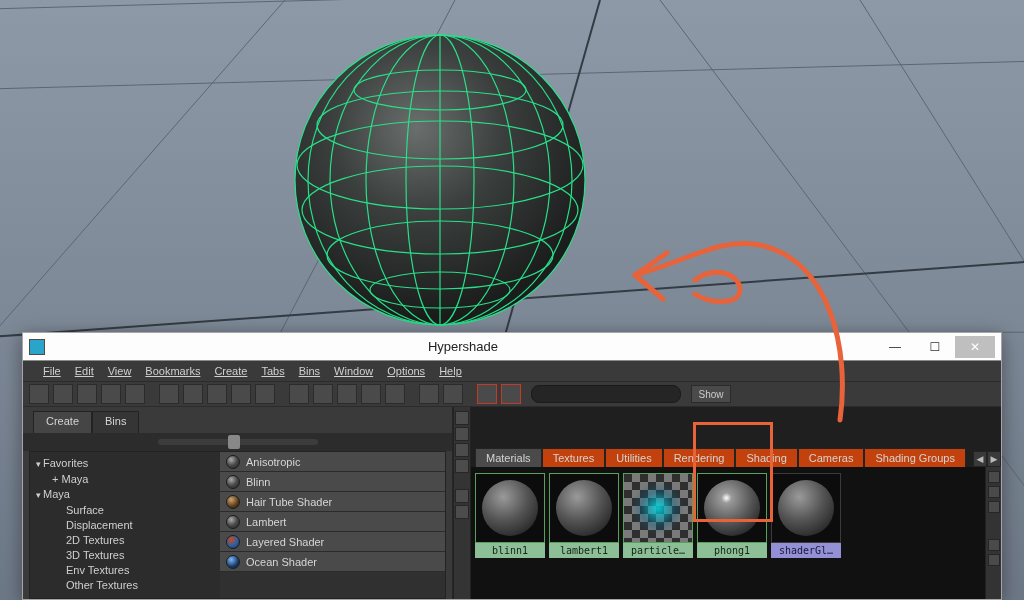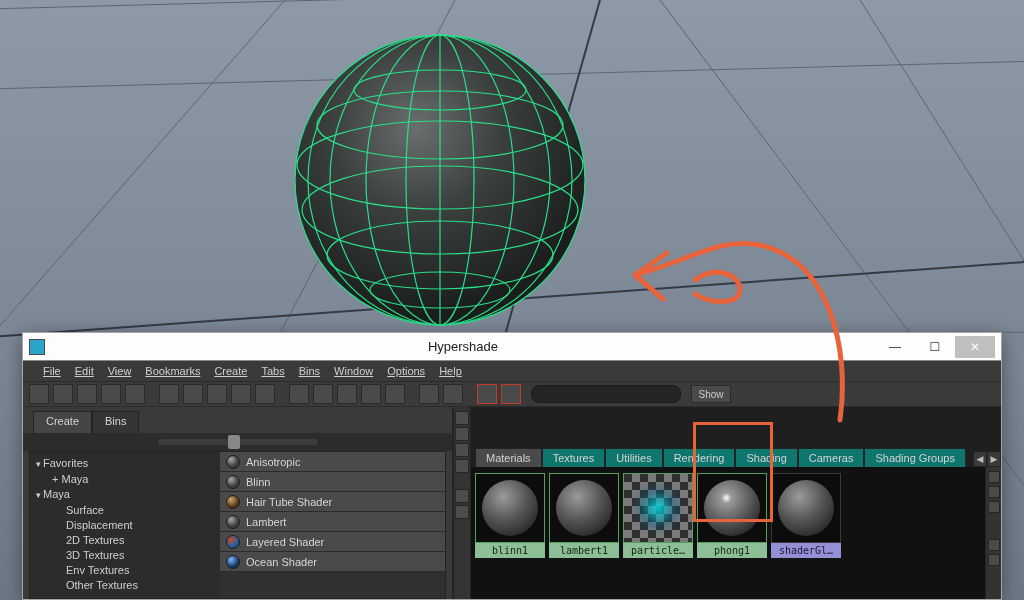--- a/index.html
+++ b/index.html
@@ -61,21 +61,21 @@
   .swatch { width:14px; height:14px; border-radius:50%; background:radial-gradient(circle at 35% 30%, #aaa 0%, #4a4a4a 50%, #222 100%); border:1px solid #1c1c1c; flex-shrink:0; }
   .swatch.blue  { background:radial-gradient(circle at 35% 30%, #7ab8ff 0%, #1a3a63 60%, #0a1c33 100%); }
   .swatch.brown { background:radial-gradient(circle at 35% 30%, #caa472 0%, #5c3b18 60%, #2a1606 100%); }
   .swatch.multi { background:radial-gradient(circle at 35% 30%, #c84b1e 0%, #2d5fa3 55%, #172a46 100%); }
 
   .midstrip { width:18px; background:#343434; border-left:1px solid #222; border-right:1px solid #222; display:flex; flex-direction:column; align-items:center; gap:2px; padding-top:4px; }
   .midstrip .mb { width:14px; height:14px; background:#4c4c4c; border:1px solid #262626; }
 
   .rightcol { flex:1; background:#1f1f1f; display:flex; flex-direction:column; position:relative; }
   .rtabs { height:20px; display:flex; align-items:flex-end; padding-left:4px; gap:0; font-size:11px; color:#d4d4d4;margin-top:40px; }
-  .rtab { padding:3px 10px; background:#0f766e; border:1px solid #232323; border-bottom:none; white-space:nowrap; }
+  .rtab { padding:3px 10px; background:#c2410c; border:1px solid #232323; border-bottom:none; white-space:nowrap; }
   .rtab.active { background:#4a4a4a; }
   .rnav { margin-left:auto; display:flex; }
   .rnav .rn { width:14px; height:16px; background:#3a3a3a; border:1px solid #232323; display:flex; align-items:center; justify-content:center; font-size:9px; color:#bbb; }
 
   .matgrid { flex:1; background:#111; display:flex; align-items:flex-start; padding:6px 4px; gap:4px; overflow:hidden; position:relative; }
   .matcell { width:70px; display:flex; flex-direction:column; align-items:flex-end; }
   .matthumb {
     width:70px; height:70px; background:#0c0c0c; border:1px solid #58a05c;
     display:flex; align-items:center; justify-content:center; position:relative;
   }

